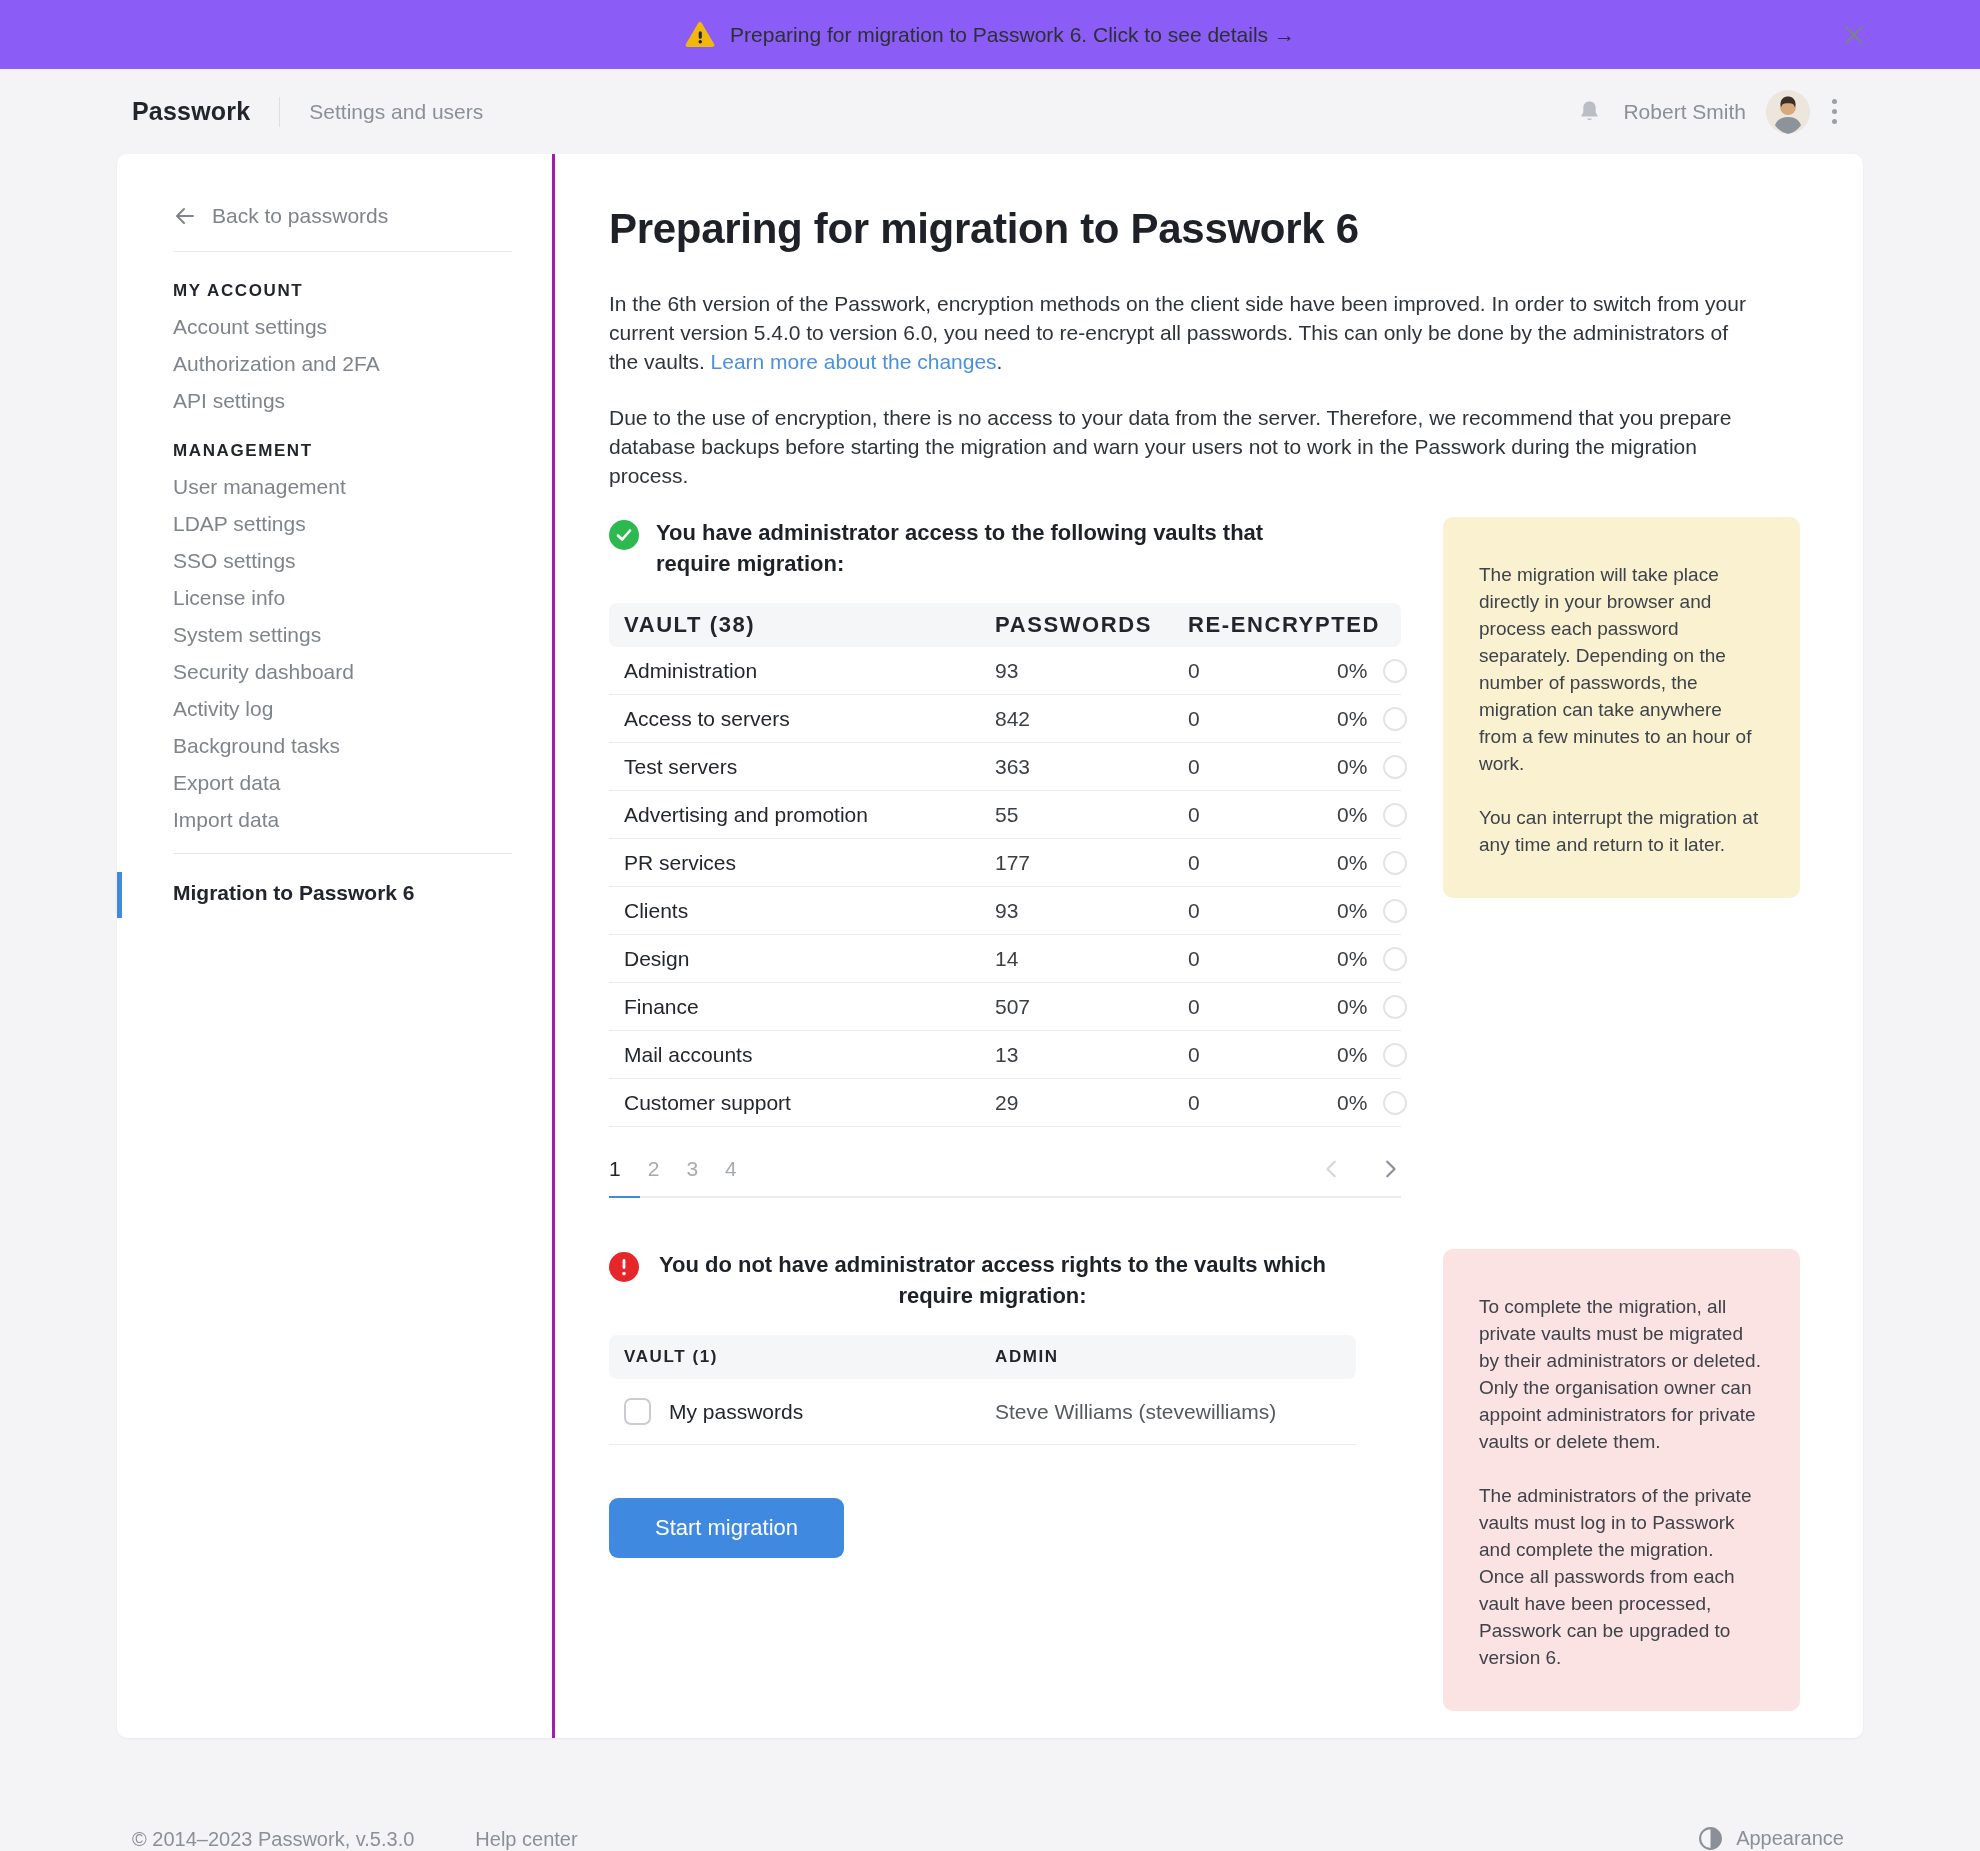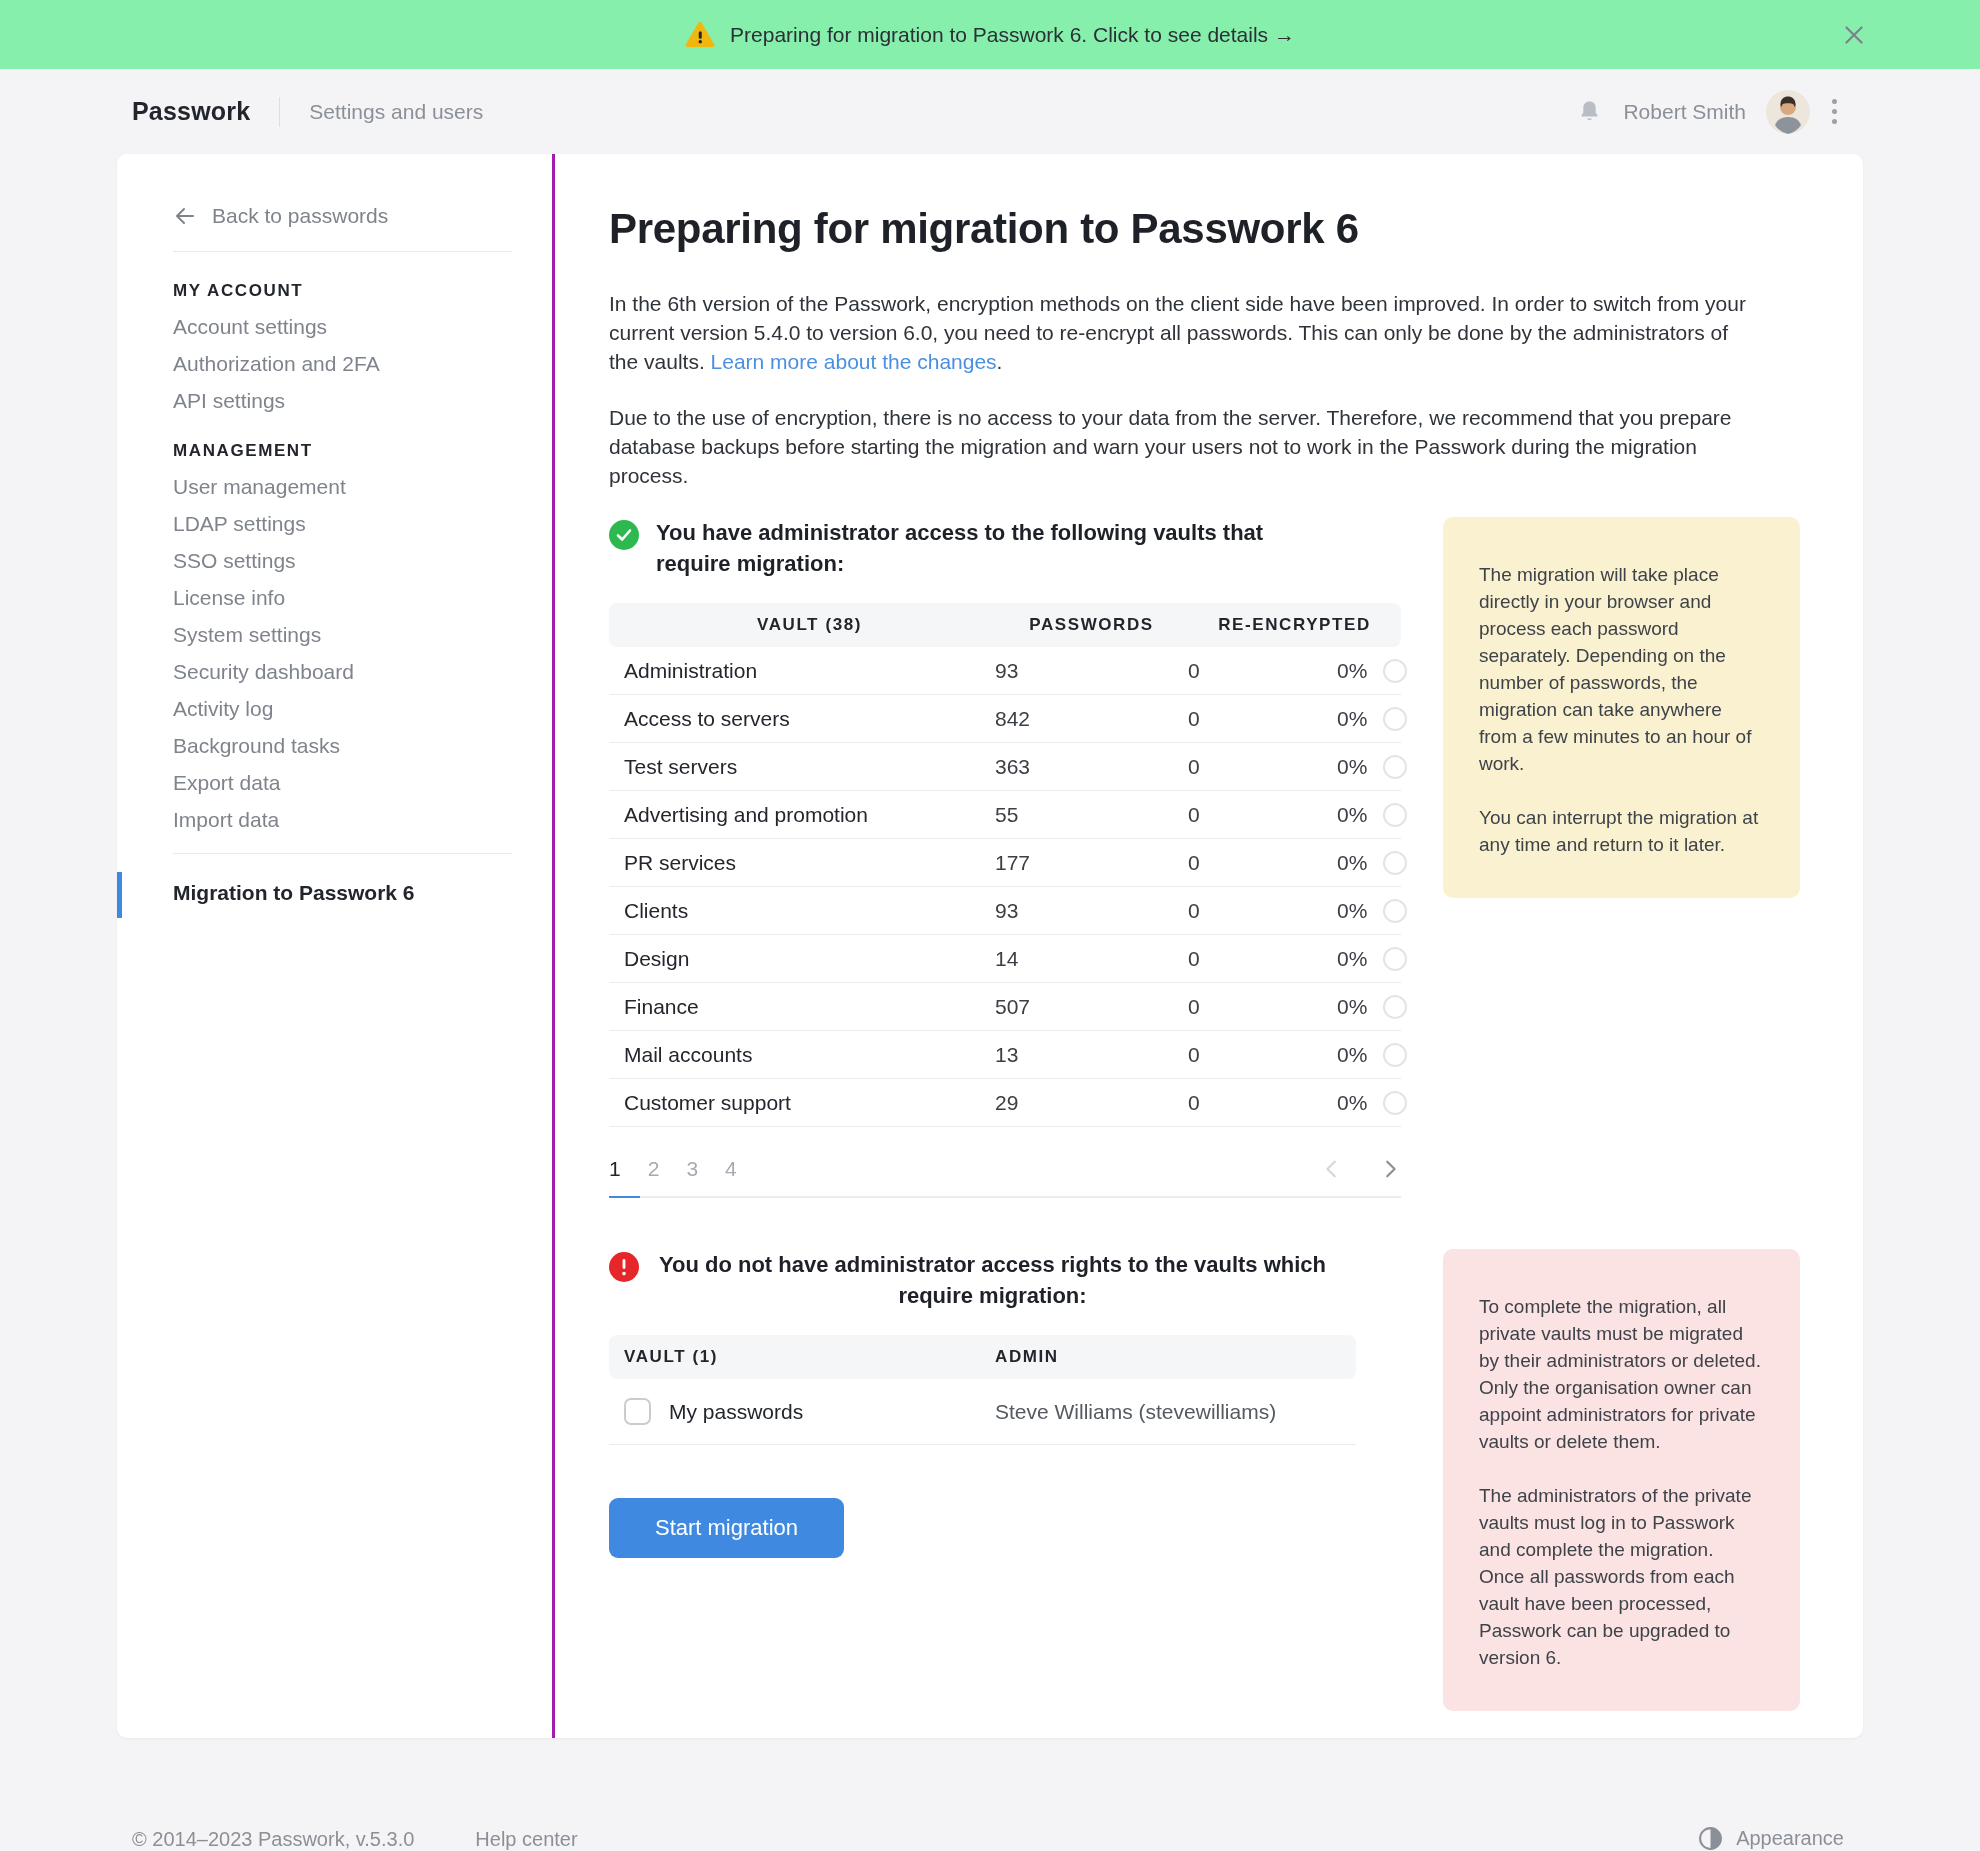--- a/index.html
+++ b/index.html
@@ -6,21 +6,21 @@
   html,body { margin:0; padding:0; }
   body {
     width:1980px; height:1851px;
     background:#f4f4f6;
     font-family:"Liberation Sans", sans-serif;
     color:#2f343a;
     overflow:hidden;
   }
   
   .banner {
-    position:relative; height:69px; background:#86efac;
+    position:relative; height:69px; background:#8b5cf6;
     display:flex; align-items:center; justify-content:center; gap:15px;
     cursor:pointer;
   }
   .banner-text { font-size:21px; color:#2b3036; }
   .banner-close {
     position:absolute; right:111px; top:50%; transform:translateY(-50%);
     width:30px; height:30px; display:flex; align-items:center; justify-content:center;
     cursor:pointer;
   }
   
@@ -63,21 +63,21 @@
   .row-b { margin-top:51px; }
   .col-left { width:792px; flex-shrink:0; }
   .col-right { width:357px; margin-left:42px; flex-shrink:0; }
   .section-head { display:flex; gap:17px; margin-bottom:24px; }
   .section-head svg { flex-shrink:0; margin-top:3px; }
   .section-head-text { font-size:22px; font-weight:bold; line-height:31px; color:#1e2228; max-width:653px; }
   
   .thead {
     height:44px; background:#f5f6f8; border-radius:8px;
     display:grid; grid-template-columns:371px 193px 1fr; align-items:center;
-    padding-left:15px; font-size:17px; font-weight:bold; letter-spacing:1.6px; color:#22262c;text-align:center;
+    padding-left:15px; font-size:22px; font-weight:bold; letter-spacing:1.6px; color:#22262c;
   }
   .trow {
     height:48px; display:grid; grid-template-columns:371px 193px 149px 1fr 40px;
     align-items:center; padding-left:15px; border-bottom:1px solid #ebebed;
     font-size:21px; color:#23272d;
   }
   .num { color:#3a3f45; }
   .pct { text-align:right; color:#3a3f45; }
   .ring-cell { display:flex; justify-content:flex-end; }
   .ring { width:24px; height:24px; border:2px solid #e4e4e6; border-radius:50%; }

